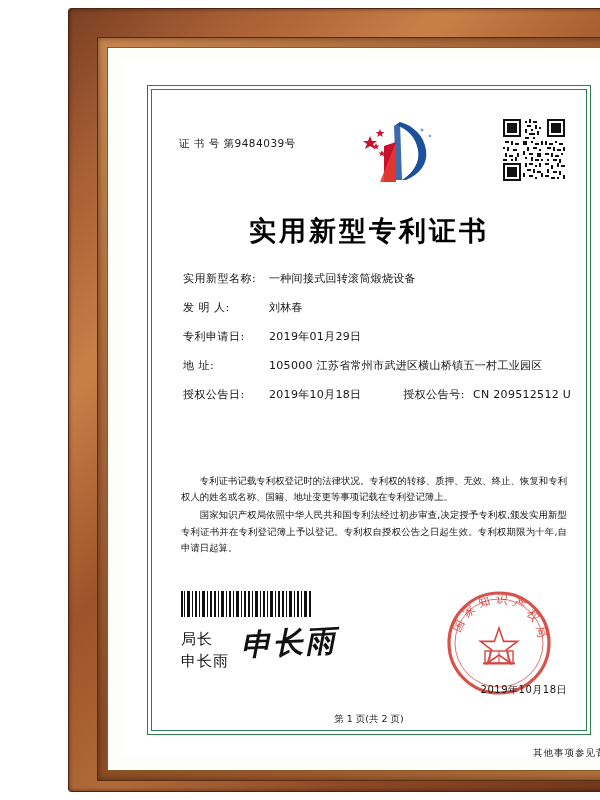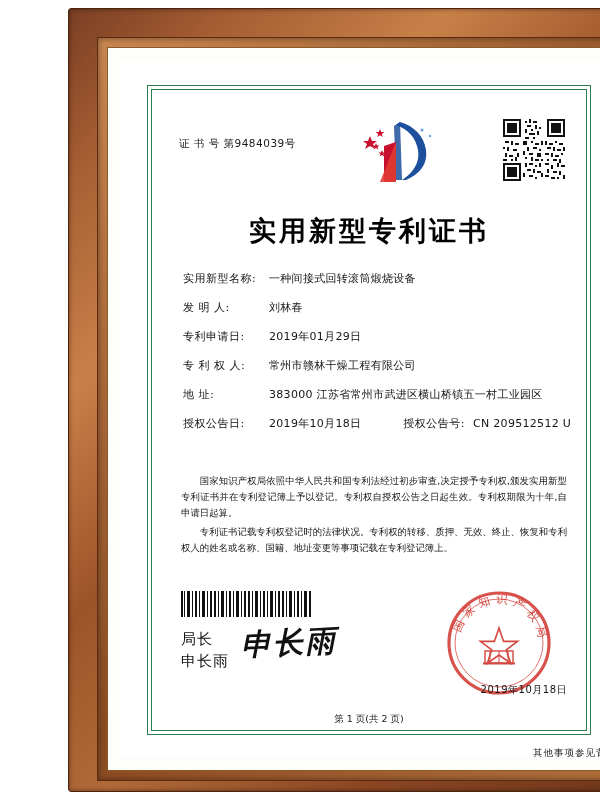--- a/index.html
+++ b/index.html
@@ -331,38 +331,34 @@
       </div>
       <div class="row">
         <span class="label">发 明 人:</span>
         <span class="value">刘林春</span>
       </div>
       <div class="row">
         <span class="label">专利申请日:</span>
         <span class="value">2019年01月29日</span>
       </div>
       <div class="row">
-        <span class="label">专 利 权 人:</span>
-        <span class="value">常州市赣林干燥工程有限公司</span>
-      </div>
-      <div class="row">
         <span class="label">地        址:</span>
-        <span class="value">383000 江苏省常州市武进区横山桥镇五一村工业园区</span>
+        <span class="value">105000 江苏省常州市武进区横山桥镇五一村工业园区</span>
       </div>
       <div class="row">
         <span class="label">授权公告日:</span>
         <span class="value">2019年10月18日</span>
         <span class="label2">授权公告号:</span>
         <span class="value">CN 209512512 U</span>
       </div>
     </div>
 
     <div class="paras">
+      <p>专利证书记载专利权登记时的法律状况。专利权的转移、质押、无效、终止、恢复和专利权人的姓名或名称、国籍、地址变更等事项记载在专利登记簿上。</p>
       <p>国家知识产权局依照中华人民共和国专利法经过初步审查,决定授予专利权,颁发实用新型专利证书并在专利登记簿上予以登记。专利权自授权公告之日起生效。专利权期限为十年,自申请日起算。</p>
-      <p>专利证书记载专利权登记时的法律状况。专利权的转移、质押、无效、终止、恢复和专利权人的姓名或名称、国籍、地址变更等事项记载在专利登记簿上。</p>
     </div>
 
     <div class="barcode">
       <svg viewBox="0 0 130 26" width="130" height="26" shape-rendering="crispEdges">
         <rect width="130" height="26" fill="#fff"></rect>
         <g fill="#111">
           <rect x="0" y="0" width="2" height="26"></rect>
             <rect x="3" y="0" width="1" height="26"></rect>
           <rect x="6" y="0" width="3" height="26"></rect>
             <rect x="11" y="0" width="1" height="26"></rect>

